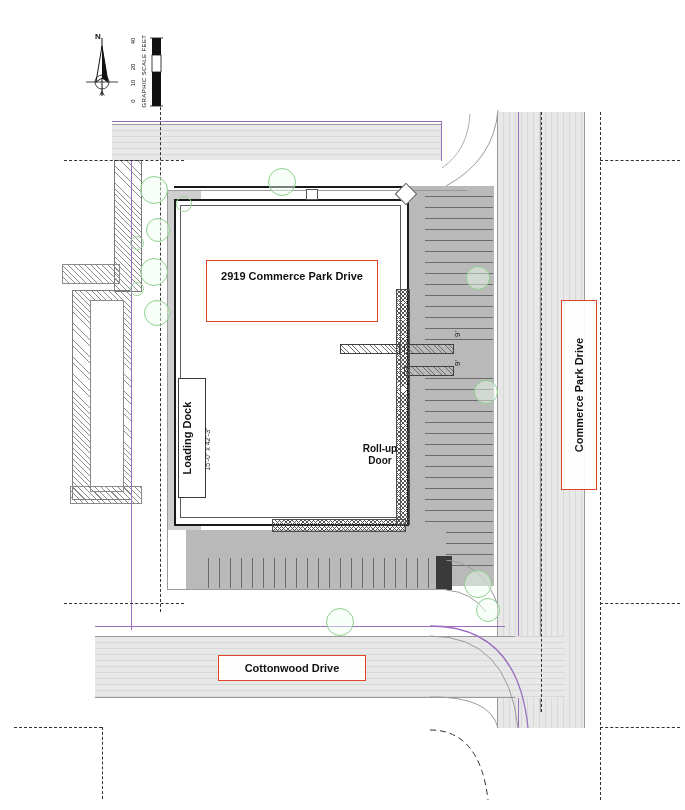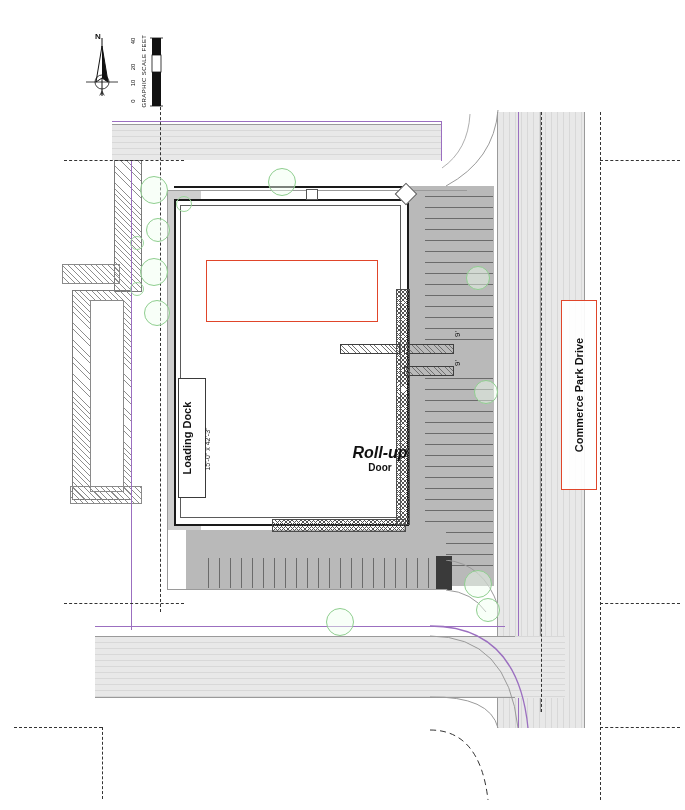--- a/index.html
+++ b/index.html
@@ -194,40 +194,44 @@
   <div class="abs rot90" style="left:446px; top:328px; width:26px; height:12px; font-size:8px; color:#111; text-align:center;">
     <span>9'</span>
   </div>
   <div class="abs rot90" style="left:446px; top:357px; width:26px; height:12px; font-size:8px; color:#111; text-align:center;">
     <span>9'</span>
   </div>
 
   <div class="abs fill-white" style="left:178px; top:378px; width:26px; height:118px; border:1px solid #3a3a3a;"></div>
 
   <div class="abs label-box" style="left:206px; top:260px; width:172px; height:62px; padding-top:8px; font-size:11px;">
+    <div>2919 Commerce Park Drive</div>
   </div>
 
   <div class="abs rot90" style="left:129px; top:430px; width:120px; height:16px;">
     <div class="label-plain" style="font-size:11px;">Loading Dock</div>
   </div>
   <div class="abs rot90" style="left:165px; top:443px; width:90px; height:12px;">
     <div style="font-size:7px; color:#222; text-align:center;">15'-0" x 42'-3"</div>
   </div>
 
   <div class="abs" style="left:352px; top:443px; width:56px; height:30px;">
-    <div class="label-plain" style="font-size:16px;font-style:italic;">Roll-up</div>
+    <div class="label-plain" style="font-size:10px;">Roll-up</div>
     <div class="label-plain" style="font-size:10px;">Door</div>
   </div>
 
   <div class="abs rot90" style="left:484px; top:377px; width:190px; height:36px;">
     <div class="label-box" style="width:190px; height:36px; font-size:11px; line-height:34px;">
       <span>Commerce Park Drive</span>
     </div>
   </div>
 
+  <div class="abs label-box" style="left:218px; top:655px; width:148px; height:26px; font-size:11px; line-height:24px;">
+    <span>Cottonwood Drive</span>
+  </div>
 
   <div class="abs dash-h" style="left:64px; top:160px; width:120px;"></div>
   <div class="abs dash-h" style="left:600px; top:160px; width:80px;"></div>
   <div class="abs dash-h" style="left:64px; top:603px; width:120px;"></div>
   <div class="abs dash-h" style="left:600px; top:603px; width:80px;"></div>
   <div class="abs dash-h" style="left:600px; top:727px; width:80px;"></div>
   <div class="abs dash-h" style="left:14px; top:727px; width:88px;"></div>
   <div class="abs dash-v" style="left:102px; top:727px; height:72px;"></div>
   <div class="abs dash-v" style="left:600px; top:112px; height:688px;"></div>
   <div class="abs dash-v" style="left:160px; top:92px; height:520px;"></div>

